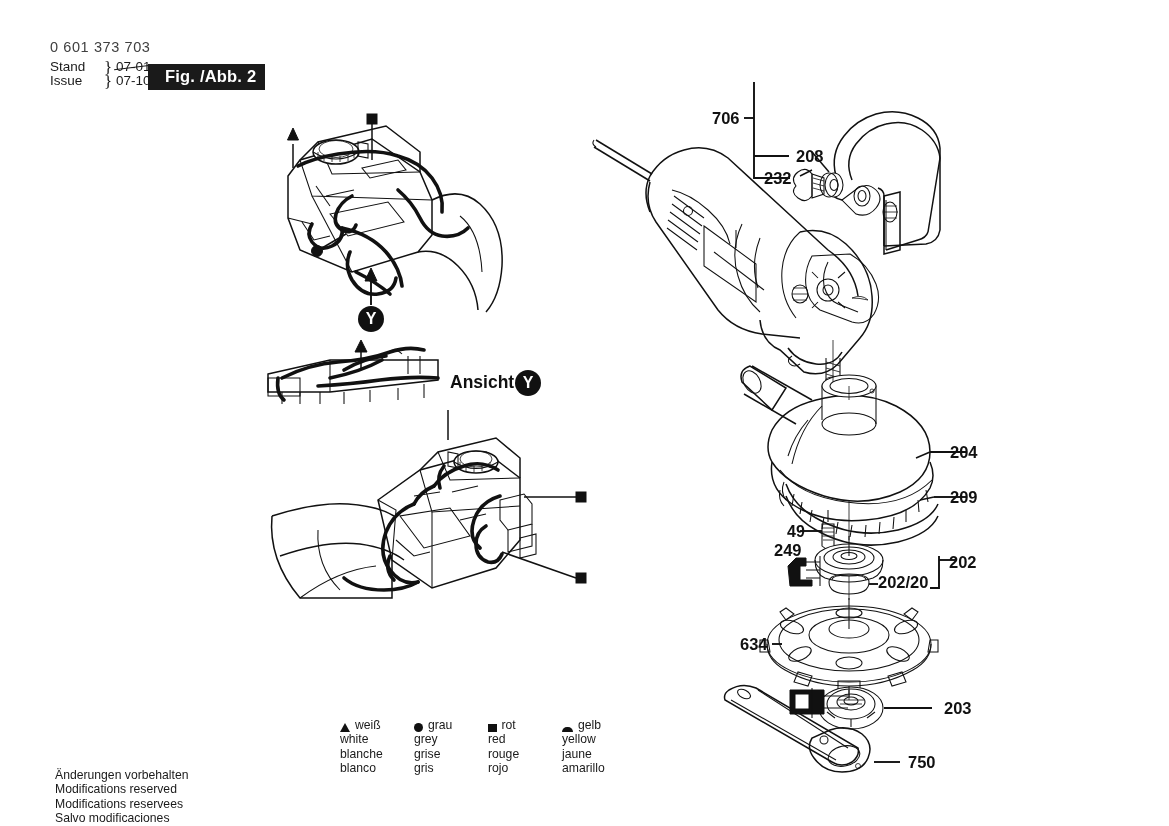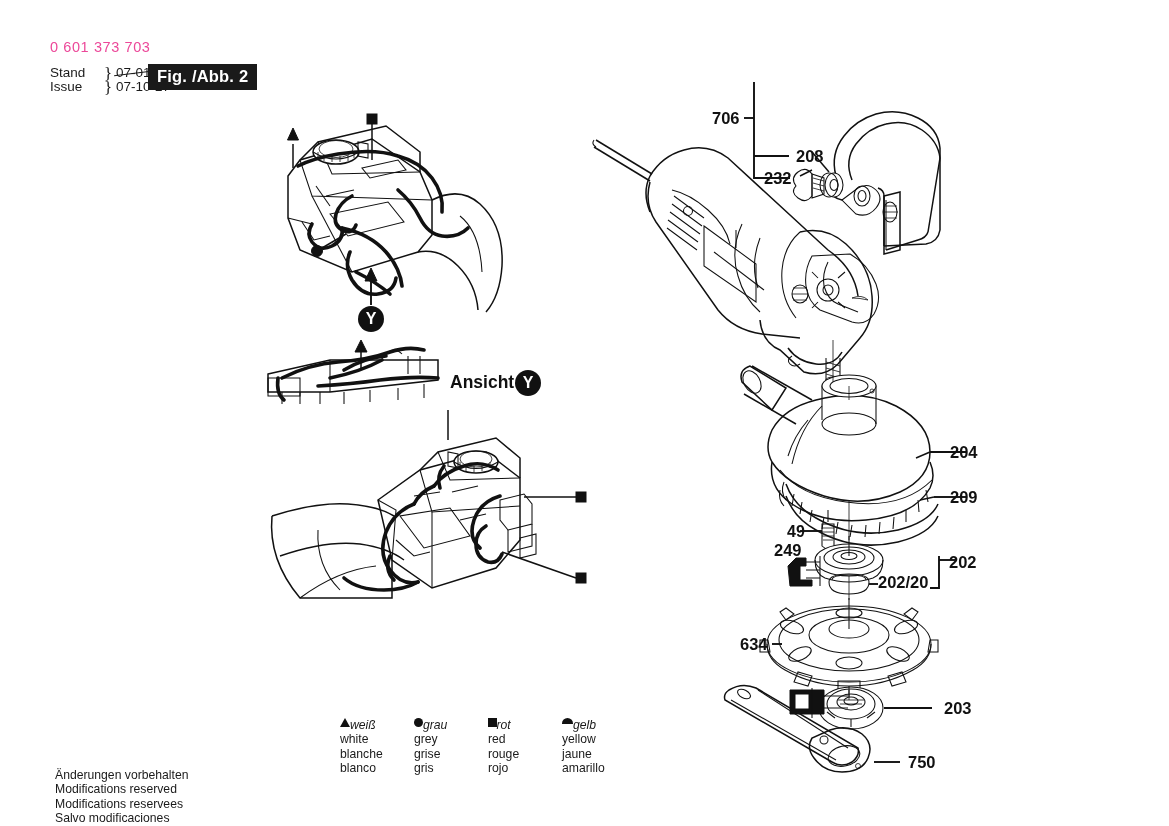--- a/index.html
+++ b/index.html
@@ -24,23 +24,23 @@
   
   #header-block {
     position: absolute;
     left: 50px;
     top: 40px;
     width: 300px;
   }
   #part-number {
     font-size: 14.5px;
     letter-spacing: 0.6px;
-    color: #ec4899;
+    color: #404040;
     line-height: 1;
-    margin-bottom: 11px;
+    margin-bottom: 5px;
     white-space: nowrap;
   }
   .date-rows {
     position: relative;
     display: inline-block;
     vertical-align: top;
   }
   .date-line {
     display: flex;
     align-items: flex-end;
@@ -70,21 +70,21 @@
     transform: rotate(-7deg);
   }
   #fig-badge {
     position: absolute;
     left: 148px;
     top: 64px;
     background: #1a1a1a;
     color: #ffffff;
     font-size: 16.5px;
     font-weight: bold;
-    padding: 4px 9px 5px 9px;
+    padding: 4px 9px 5px 17px;
     letter-spacing: 0.2px;
     line-height: 1;
     white-space: nowrap;
   }
 
   
   #footer-notes {
     position: absolute;
     left: 55px;
     top: 724px;
@@ -99,23 +99,23 @@
     top: 718px;
     display: flex;
     gap: 16px;
     font-size: 12.2px;
     line-height: 14.4px;
     color: #1a1a1a;
   }
   .legend-col { width: 58px; }
   .legend-head {
     display: flex;
-    align-items: flex-start;
+    align-items: flex-end;
+    gap: 5px;
     height: 14.4px;
-    font-style: italic;
   }
   .legend-term { white-space: nowrap; }
   .mk { display: inline-block; flex: 0 0 auto; }
   .mk-triangle {
     width: 0; height: 0;
     border-left: 5px solid transparent;
     border-right: 5px solid transparent;
     border-bottom: 9px solid #111;
   }
   .mk-circle {

